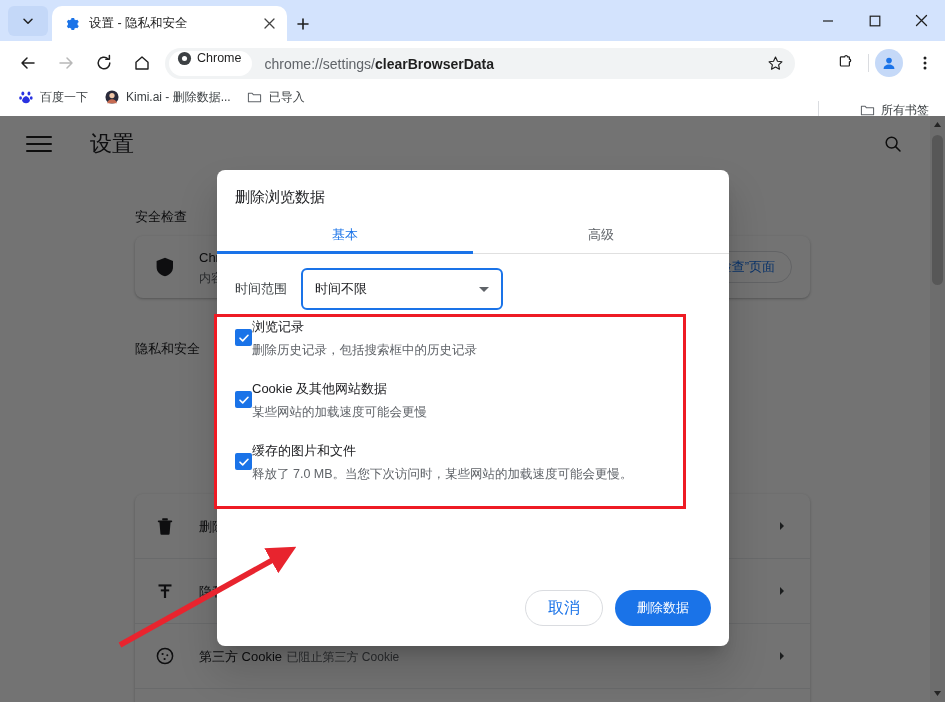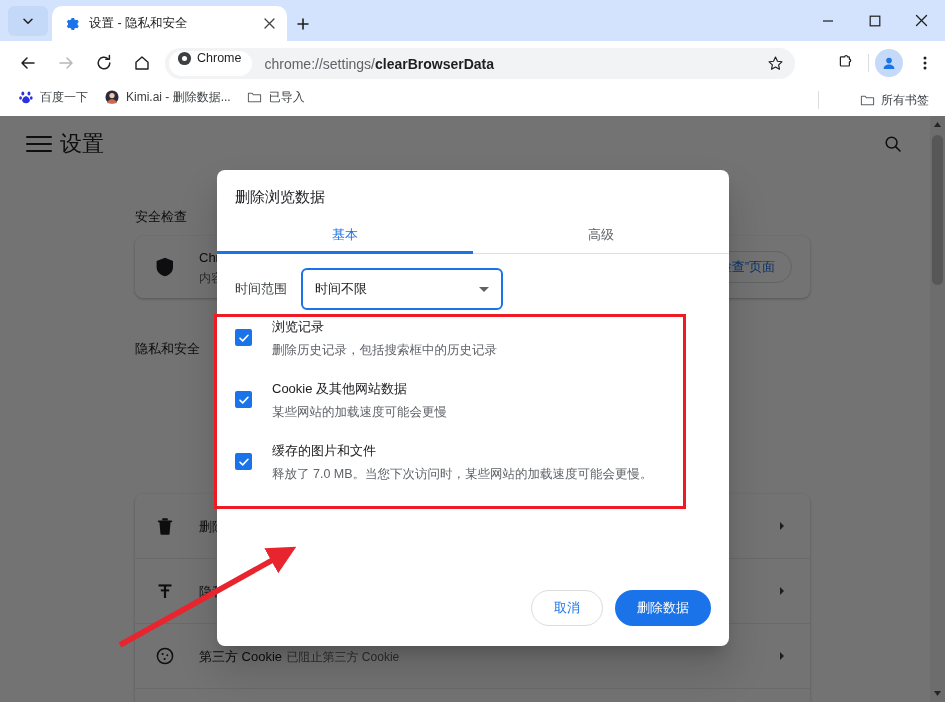--- a/index.html
+++ b/index.html
@@ -89,36 +89,36 @@
   .bookmarkbar {
     position: absolute; left: 0; top: 85px; width: 945px; height: 31px;
     background: #fff; display: flex; padding-left: 10px;
   }
   .bm {
     display: flex; align-items: center; gap: 6px; height: 24px;
     padding: 0 8px; border-radius: 6px; cursor: pointer;
     font-size: 12px; color: #3c4043; white-space: nowrap;
   }
   .bm-icon { width: 16px; height: 16px; flex: 0 0 16px; display: flex; align-items: center; justify-content: center; }
-  .bm-right { position: absolute; right: 8px; top: 3px; display: flex; align-items: center; gap: 24px; }
+  .bm-right { position: absolute; right: 8px; top: 13px; display: flex; align-items: center; gap: 24px; }
   .bm-vsep { width: 1px; height: 18px; background: #dadce0; margin-right: 8px; }
 
   
   .pagearea {
     position: absolute; left: 0; top: 116px; width: 945px; height: 586px;
     background: #fff; overflow: hidden;
   }
   .settings { position: absolute; inset: 0; background: #fff; }
   .settings-header {
     position: absolute; left: 0; top: 0; width: 945px; height: 56px;
     display: flex; align-items: center;
   }
   .hamburger { margin-left: 26px; width: 26px; display: flex; flex-direction: column; gap: 5px; cursor: pointer; }
   .hamburger i { display: block; height: 2px; background: #1f1f1f; border-radius: 1px; }
-  .settings-title { margin-left: 8px; font-size: 22px; color: #202124; }
+  .settings-title { margin-left: 38px; font-size: 22px; color: #202124; }
   .settings-search {
     position: absolute; right: 38px; top: 14px; width: 28px; height: 28px;
     display: flex; align-items: center; justify-content: center; cursor: pointer;
   }
   .sec-label {
     position: absolute; font-size: 13px; color: #202124; font-weight: 500;
   }
   .card {
     position: absolute; background: #fff; border-radius: 8px;
     box-shadow: 0 1px 2px rgba(60,64,67,.25), 0 1px 3px 1px rgba(60,64,67,.08);
@@ -178,28 +178,28 @@
     position: absolute; left: 214px; top: 314px; width: 472px; height: 195px;
     border: 3px solid #ee1b24; pointer-events: none; z-index: 40;
   }
 
   .cb-list { position: absolute; left: 18px; top: 148px; width: 476px; }
   .cb-item { display: flex; align-items: flex-start; margin-bottom: 21px; cursor: pointer; }
   .cb-box {
     width: 17px; height: 17px; flex: 0 0 17px; border-radius: 2px; background: #1a73e8;
     display: flex; align-items: center; justify-content: center; margin-top: 11px;
   }
-  .cb-txt { margin-left: 20px; }
+  .cb-txt { }
   .cb-title { font-size: 13px; color: #202124; }
   .cb-sub { font-size: 12.5px; color: #5f6368; margin-top: 6px; }
 
   .dlg-actions { position: absolute; right: 18px; bottom: 20px; display: flex; align-items: center; gap: 12px; }
   .btn-cancel {
     border: 1px solid #dadce0; background: #fff; color: #1a73e8;
-    border-radius: 18px; height: 36px; padding: 0 22px; font-size: 13px;
+    border-radius: 18px; height: 36px; padding: 0 22px; font-size: 16px;
     font-family: inherit; cursor: pointer;
   }
   .btn-primary {
     border: none; background: #1a73e8; color: #fff;
     border-radius: 18px; height: 36px; padding: 0 22px; font-size: 13px;
     font-family: inherit; cursor: pointer;
   }
 
   .arrow-anno { position: absolute; left: 0; top: 0; width: 945px; height: 702px; pointer-events: none; z-index: 60; }
 </style>

